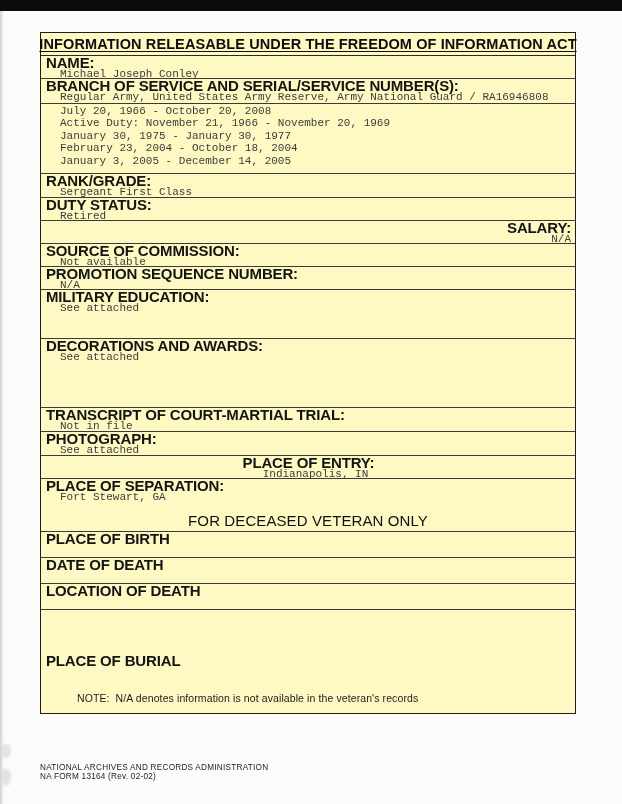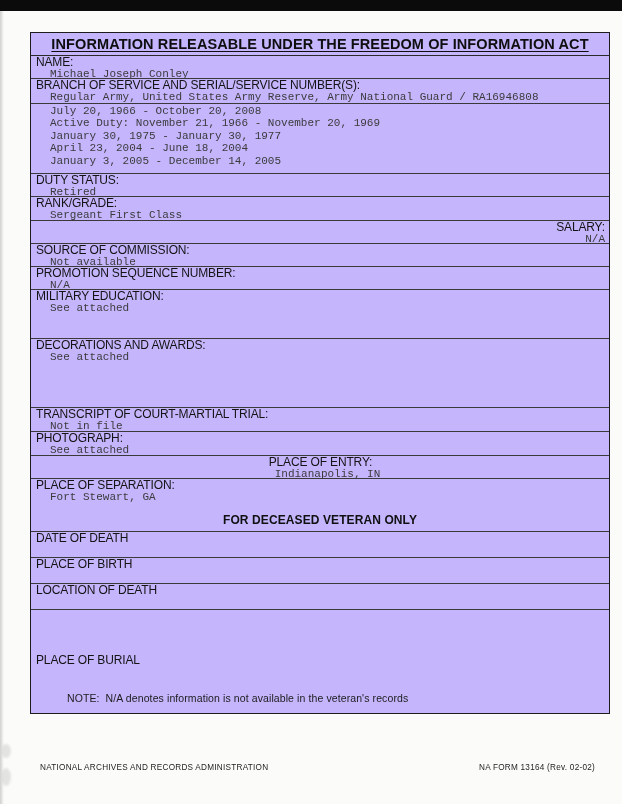--- a/index.html
+++ b/index.html
@@ -23,23 +23,23 @@
   }
   .scan-smudge {
     position: absolute; left: 1px; width: 10px;
     background: #d9d9d7; border-radius: 50%;
     filter: blur(1px); opacity: .7;
   }
   .smudge-a { top: 744px; height: 14px; }
   .smudge-b { top: 768px; height: 18px; }
 
   .form-box {
-    position: absolute; left: 30px; top: 32px;
-    width: 580px;
-    background: #c4b5fd;
+    position: absolute; left: 40px; top: 32px;
+    width: 536px;
+    background: #fef9c3;
     border: 1.6px solid #1d1d1d;
   }
   .title-row {
     height: 23px;
     border-bottom: 1.3px solid #2a2a2a;
     display: flex; align-items: center; justify-content: center;
   }
   .title-text {
     font-weight: bold;
     font-size: 14.5px;
@@ -50,60 +50,60 @@
     color: #0e0e0e;
   }
   .row {
     border-bottom: 1.2px solid #3a3a3a;
     padding: 1px 4px 0 5px;
     overflow: hidden;
   }
   .row:last-child { border-bottom: none; }
   .flabel {
     display: block;
-    font-size: 12px;
-    font-weight: normal;
+    font-size: 15px;
+    font-weight: bold;
     letter-spacing: -0.15px;
     line-height: 11px;
     color: #141414;
     white-space: nowrap;
   }
   .val {
     font-family: "Liberation Mono", "DejaVu Sans Mono", monospace;
     font-size: 11px;
     line-height: 12.4px;
     color: #3b3b3b;
     padding-left: 14px;
     white-space: pre;
   }
   .deceased-header-row {
     height: 23px;
     border-bottom: 1.2px solid #3a3a3a;
     display: flex; align-items: center; justify-content: center;
   }
   .deceased-header-text {
-    font-weight: bold;
-    font-size: 12px;
+    font-weight: normal;
+    font-size: 15px;
     letter-spacing: 0.1px;
     color: #101010;
   }
   .note-row {
     height: 33px;
     padding: 8px 4px 0 7px;
     margin-left: 29px;
   }
   .note-text {
     font-size: 10.5px;
     letter-spacing: 0.1px;
     color: #1c1c1c;
     white-space: pre;
   }
   .page-footer {
     position: absolute; top: 763px; left: 40px; right: 27px;
-    display: flex; justify-content: space-between; align-items: flex-start;
+    display: flex; justify-content: space-between; align-items: flex-start; flex-direction: column;
   }
   .footer-left, .footer-right {
     font-size: 8.2px;
     letter-spacing: 0.25px;
     color: #242424;
     white-space: nowrap;
   }
 </style>
 </head>
 <body>
@@ -131,39 +131,39 @@
     <div class="vals">
           <div class="val">Regular Army, United States Army Reserve, Army National Guard / RA16946808</div>
         </div>
   </div>
 
   <div class="row" style="height: 70px;">
     <div class="vals">
           <div class="val">July 20, 1966 - October 20, 2008</div>
           <div class="val">Active Duty: November 21, 1966 - November 20, 1969</div>
           <div class="val">January 30, 1975 - January 30, 1977</div>
-          <div class="val">April 23, 2004 - June 18, 2004</div>
+          <div class="val">February 23, 2004 - October 18, 2004</div>
           <div class="val">January 3, 2005 - December 14, 2005</div>
-        </div>
-  </div>
-
-  <div class="row" style="height: 23px;">
-    <span class="flabel">DUTY STATUS:</span>
-    <div class="vals">
-          <div class="val">Retired</div>
         </div>
   </div>
 
   <div class="row" style="height: 24px;">
     <span class="flabel">RANK/GRADE:</span>
     <div class="vals">
           <div class="val">Sergeant First Class</div>
         </div>
   </div>
 
+  <div class="row" style="height: 23px;">
+    <span class="flabel">DUTY STATUS:</span>
+    <div class="vals">
+          <div class="val">Retired</div>
+        </div>
+  </div>
+
   <div class="row" style="height: 23px; text-align: right;">
     <span class="flabel">SALARY:</span>
     <div class="vals">
           <div class="val">N/A</div>
         </div>
   </div>
 
   <div class="row" style="height: 23px;">
     <span class="flabel">SOURCE OF COMMISSION:</span>
     <div class="vals">
@@ -221,25 +221,25 @@
         </div>
   </div>
 </div>
 
   <div class="deceased-header-row">
     <span class="deceased-header-text">FOR DECEASED VETERAN ONLY</span>
   </div>
 
   <div id="deceased-fields-host">
   <div class="row" style="height: 26px;">
+    <span class="flabel">PLACE OF BIRTH</span>
+  </div>
+
+  <div class="row" style="height: 26px;">
     <span class="flabel">DATE OF DEATH</span>
-  </div>
-
-  <div class="row" style="height: 26px;">
-    <span class="flabel">PLACE OF BIRTH</span>
   </div>
 
   <div class="row" style="height: 26px;">
     <span class="flabel">LOCATION OF DEATH</span>
   </div>
 
   <div class="row" style="height: 26px; margin-top: 44px;">
     <span class="flabel">PLACE OF BURIAL</span>
   </div>
 </div>

